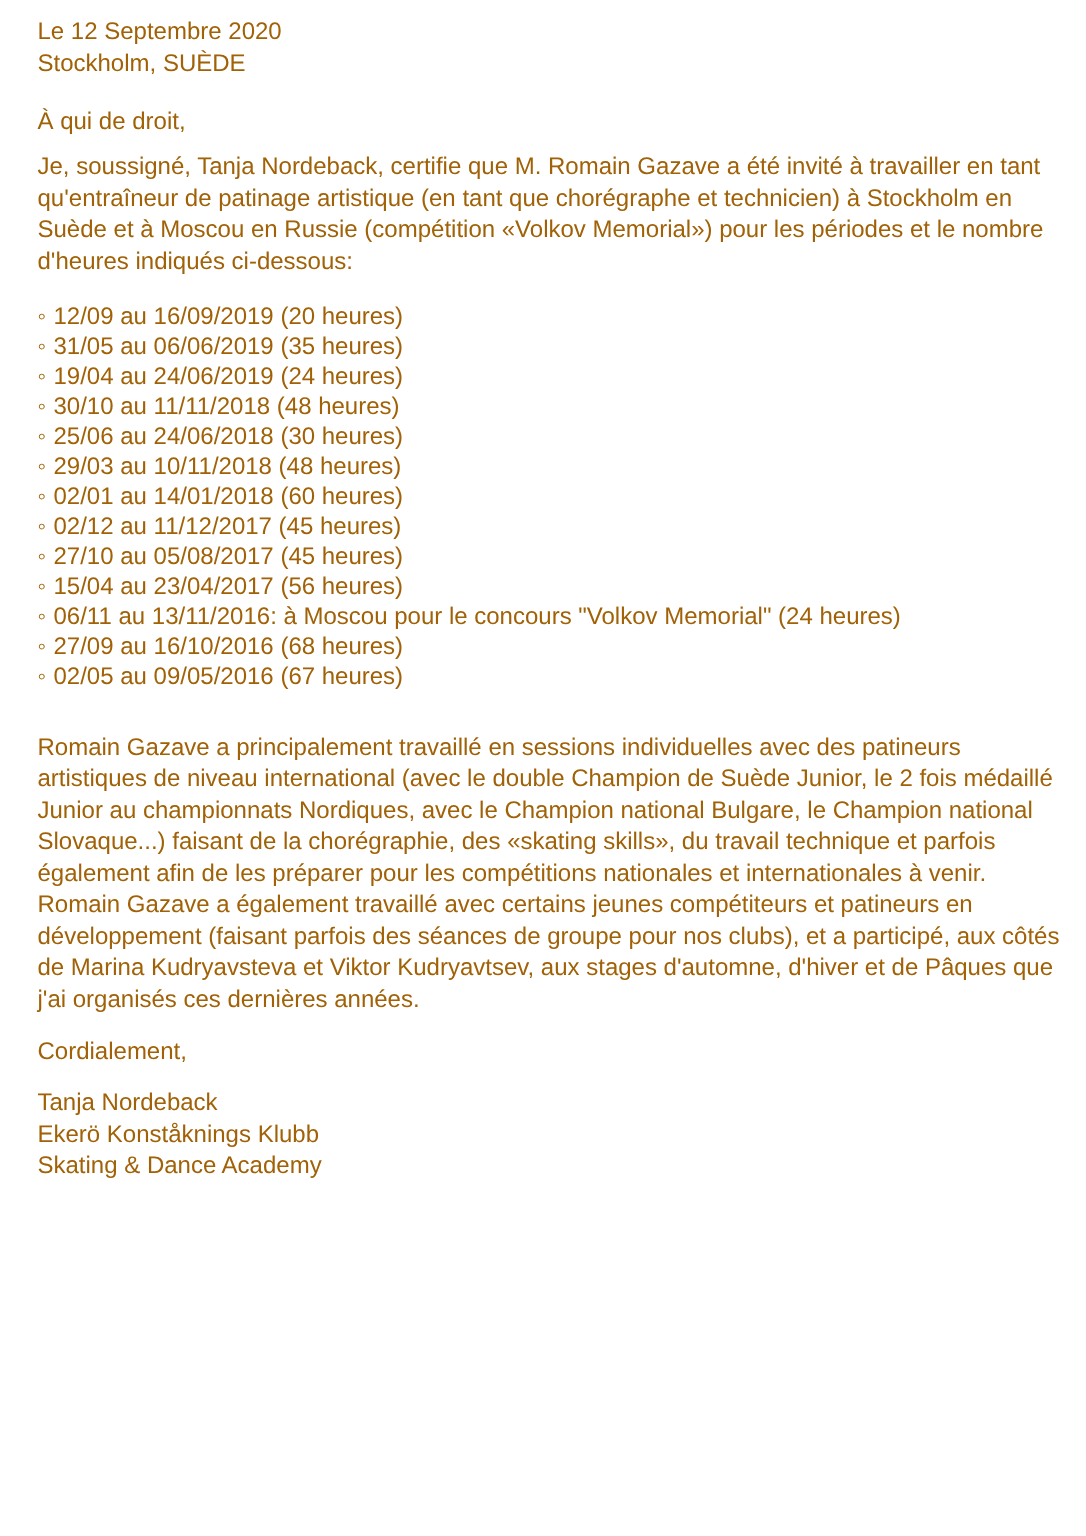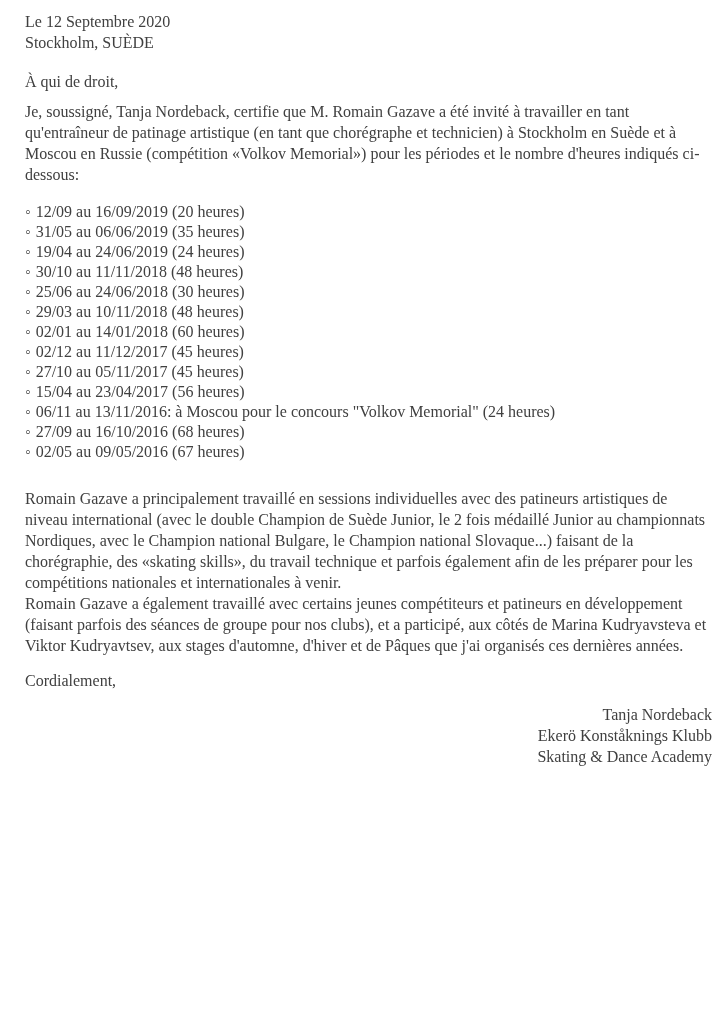--- a/index.html
+++ b/index.html
@@ -5,24 +5,24 @@
   html, body {
     margin: 0;
     padding: 0;
     background: #ffffff;
   }
   .page {
     position: relative;
     width: 724px;
     height: 864px;
     background: #ffffff;
-    font-family: Liberation Serif, serif;
+    font-family: Liberation Sans, sans-serif;
     font-size: 16px;
     line-height: 21px;
-    color: #404040;
+    color: #a16207;
     overflow: hidden;
     box-sizing: border-box;
   }
   .content {
     padding: 11px 12px 0 25px;
   }
   .header-block p {
     margin: 0;
   }
   .salutation {
@@ -48,21 +48,20 @@
     margin: 0;
   }
   .body-paragraph.first {
     margin-top: 26px;
   }
   .closing {
     margin: 14px 0 0 0;
   }
   .signature-block {
     margin: 13px 0 0 0;
-    text-align: right;
   }
   .signature-block p {
     margin: 0;
   }
   .page-number {
     position: absolute;
     top: 939px;
     right: 13px;
     font-weight: bold;
     font-size: 16px;
@@ -112,21 +111,21 @@
 
         <li>
           <span class="bullet">◦</span><span>02/01 au 14/01/2018 (60 heures)</span>
         </li>
 
         <li>
           <span class="bullet">◦</span><span>02/12 au 11/12/2017 (45 heures)</span>
         </li>
 
         <li>
-          <span class="bullet">◦</span><span>27/10 au 05/11/2017 (45 heures)</span>
+          <span class="bullet">◦</span><span>27/10 au 05/08/2017 (45 heures)</span>
         </li>
 
         <li>
           <span class="bullet">◦</span><span>15/04 au 23/04/2017 (56 heures)</span>
         </li>
 
         <li>
           <span class="bullet">◦</span><span>06/11 au 13/11/2016: à Moscou pour le concours "Volkov Memorial" (24 heures)</span>
         </li>
 

